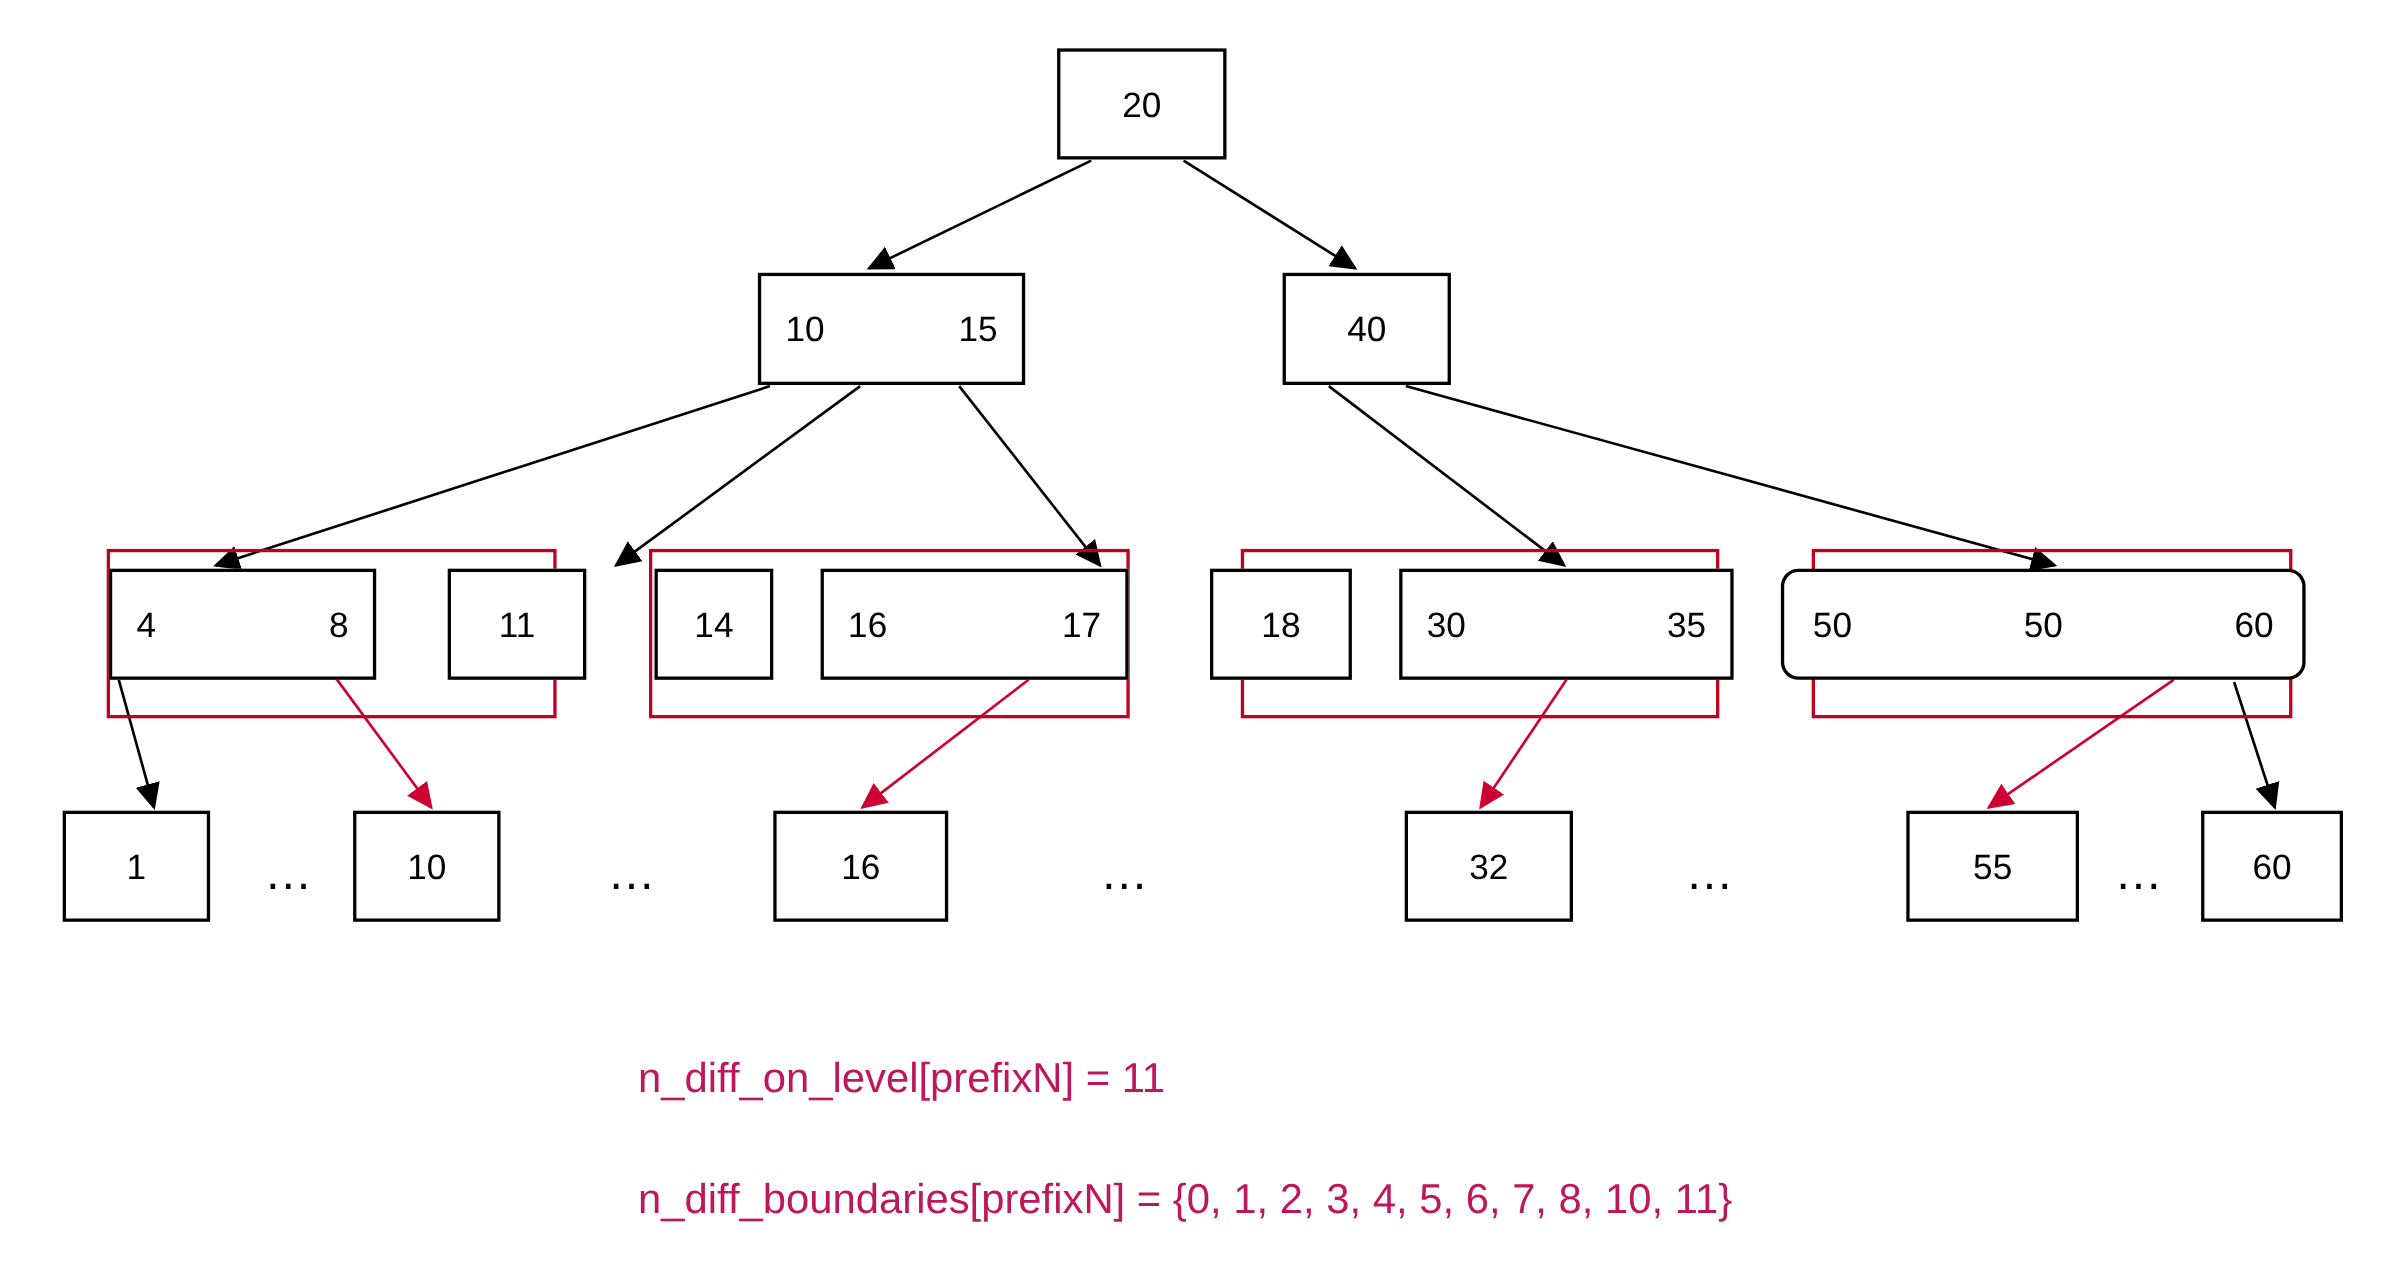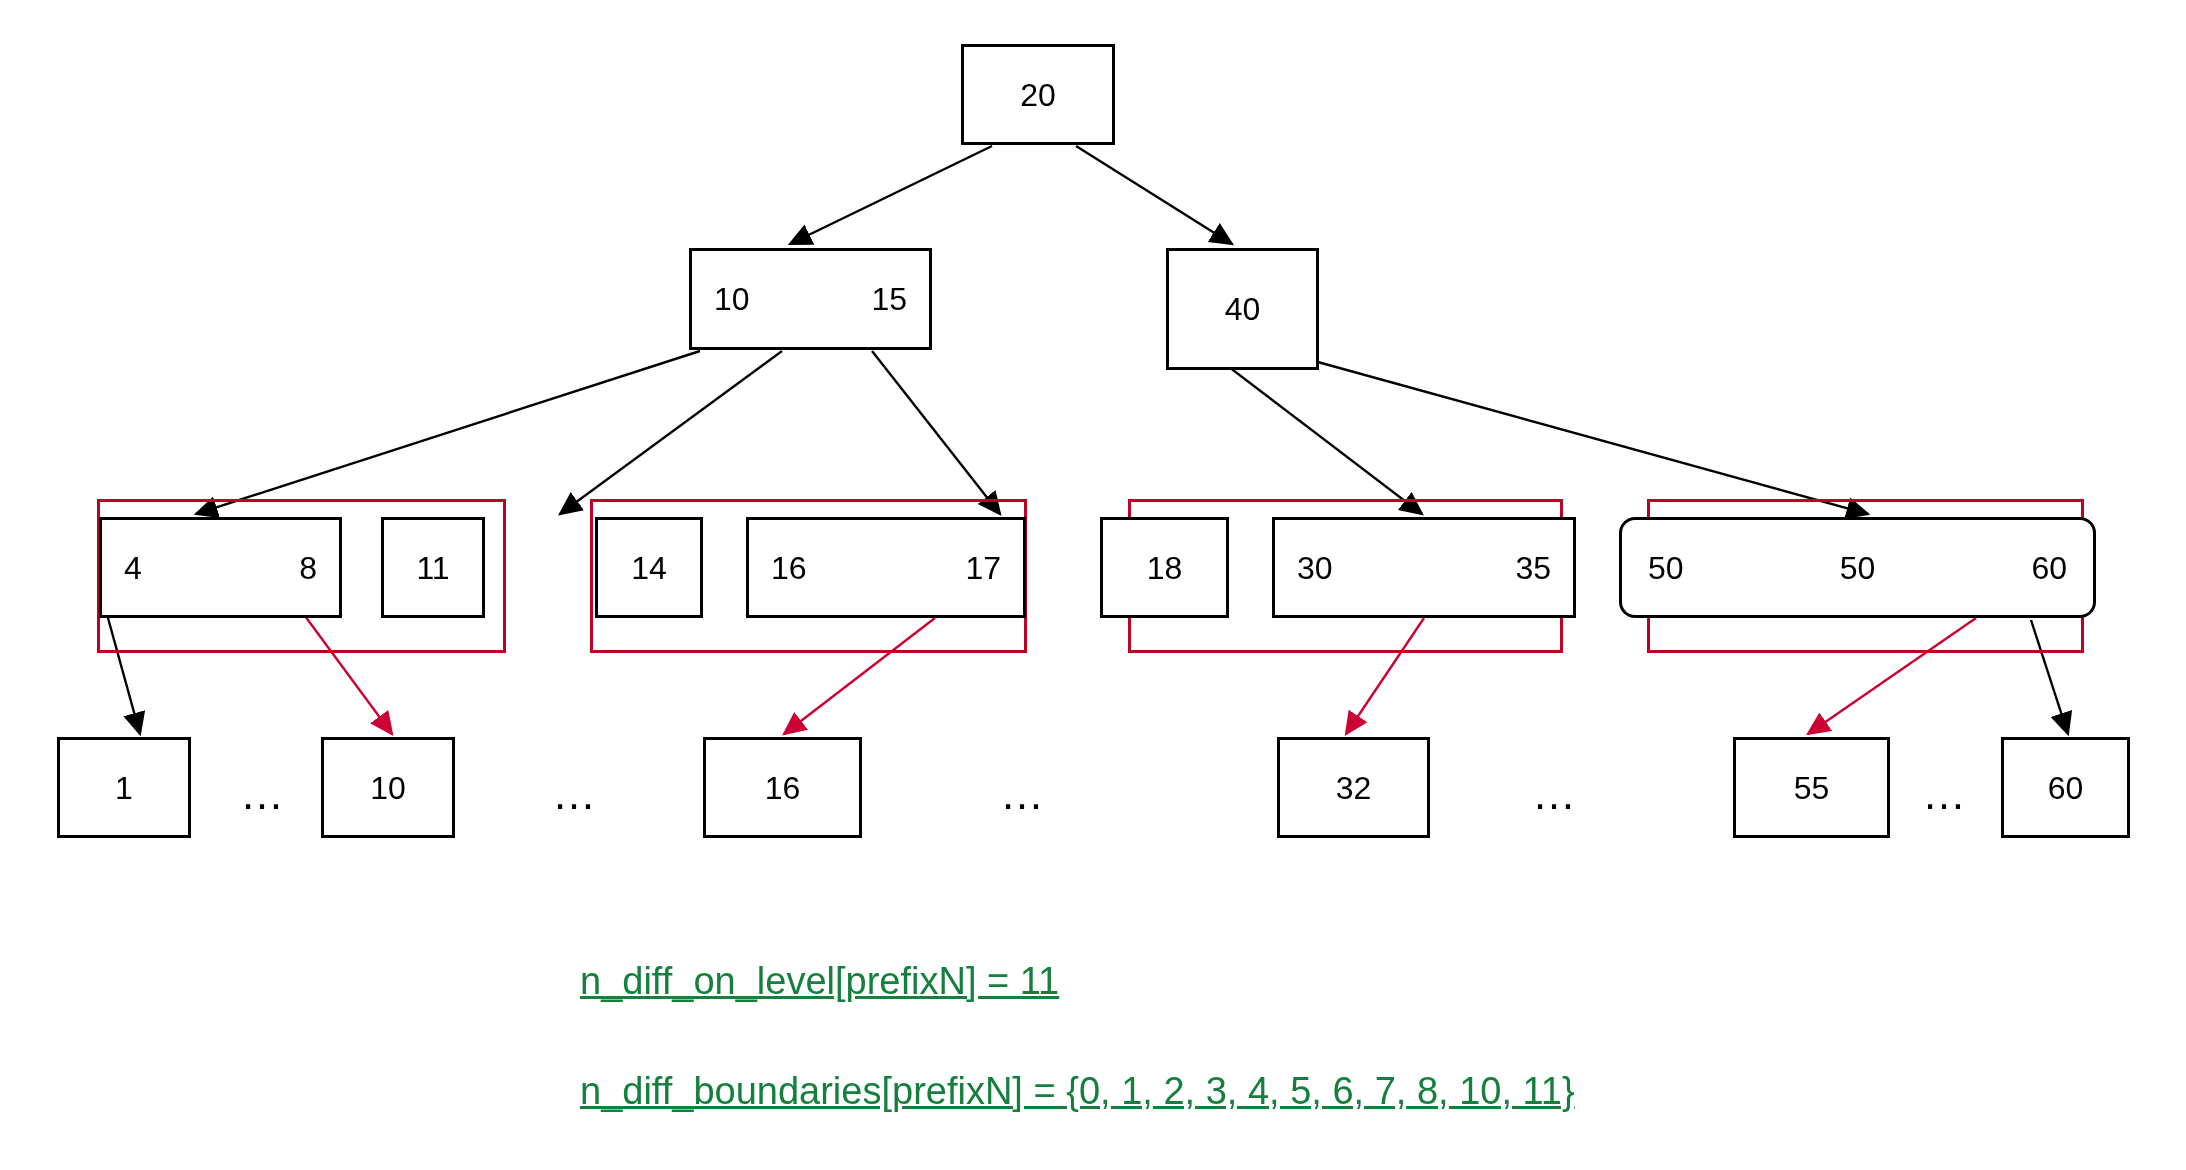--- a/index.html
+++ b/index.html
@@ -57,24 +57,23 @@
     font-size: 44px;
     letter-spacing: 2px;
     color: #000000;
     line-height: 1;
     z-index: 5;
     white-space: nowrap;
   }
   .caption {
     position: absolute;
     font-size: 38px;
-    color: #15803d;
+    color: #be185d;
     white-space: nowrap;
     z-index: 6;
-    text-decoration: underline;
   }
 </style>
 </head>
 <body>
 
 <div id="diagram-root">
 
   <svg class="layer" viewBox="0 0 2186 1170">
     <defs>
       <marker id="arrow-black" markerWidth="11" markerHeight="11" refX="9" refY="5.5" orient="auto" markerUnits="strokeWidth">
@@ -121,30 +120,30 @@
 
   <div class="node-box node-center" style="left:961px; top:44px; width:154px; height:101px;">
     <span class="key">20</span>
   </div>
 
   <div class="node-box node-spread" style="left:689px; top:248px; width:243px; height:102px;">
     <span class="key">10</span>
     <span class="key">15</span>
   </div>
 
-  <div class="node-box node-center" style="left:1166px; top:248px; width:153px; height:122px;">
+  <div class="node-box node-center" style="left:1166px; top:248px; width:153px; height:102px;">
     <span class="key">40</span>
   </div>
 
   <div class="node-box node-spread" style="left:99px; top:517px; width:243px; height:101px;">
     <span class="key">4</span>
     <span class="key">8</span>
   </div>
 
-  <div class="node-box node-center" style="left:381px; top:517px; width:104px; height:101px;">
+  <div class="node-box node-center" style="left:407px; top:517px; width:126px; height:101px;">
     <span class="key">11</span>
   </div>
 
   <div class="node-box node-center" style="left:595px; top:517px; width:108px; height:101px;">
     <span class="key">14</span>
   </div>
 
   <div class="node-box node-spread" style="left:746px; top:517px; width:280px; height:101px;">
     <span class="key">16</span>
     <span class="key">17</span>

